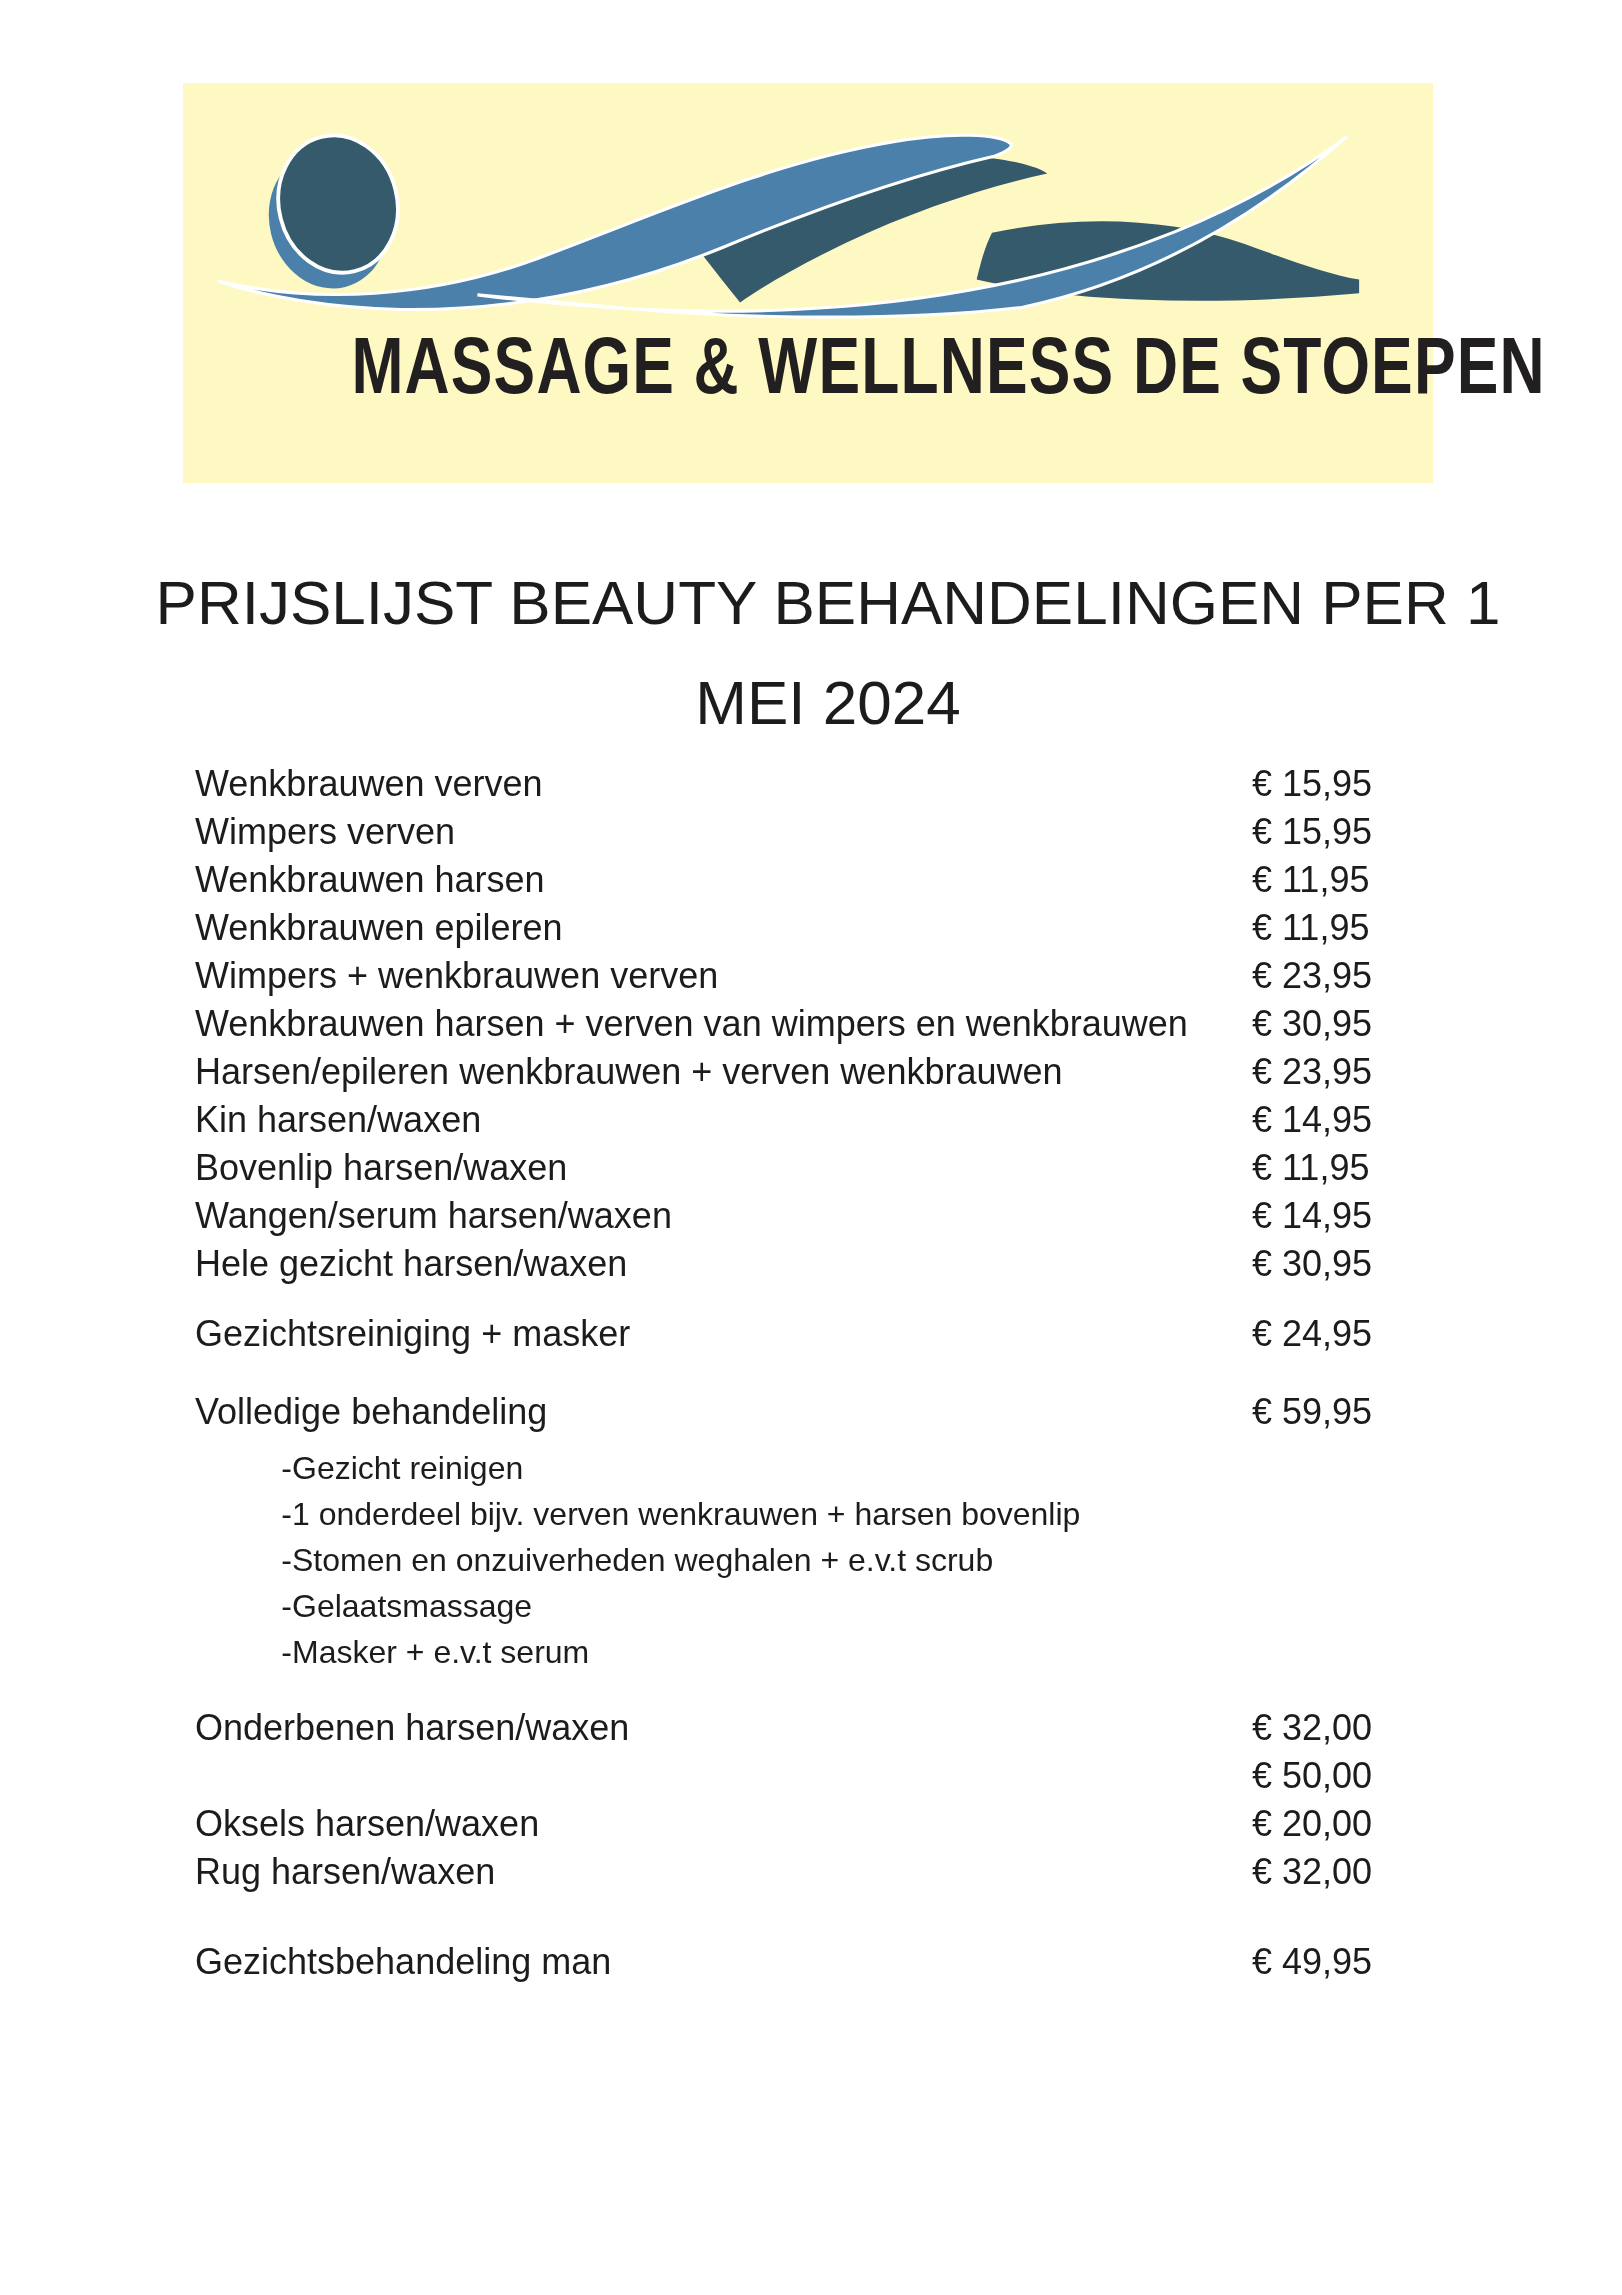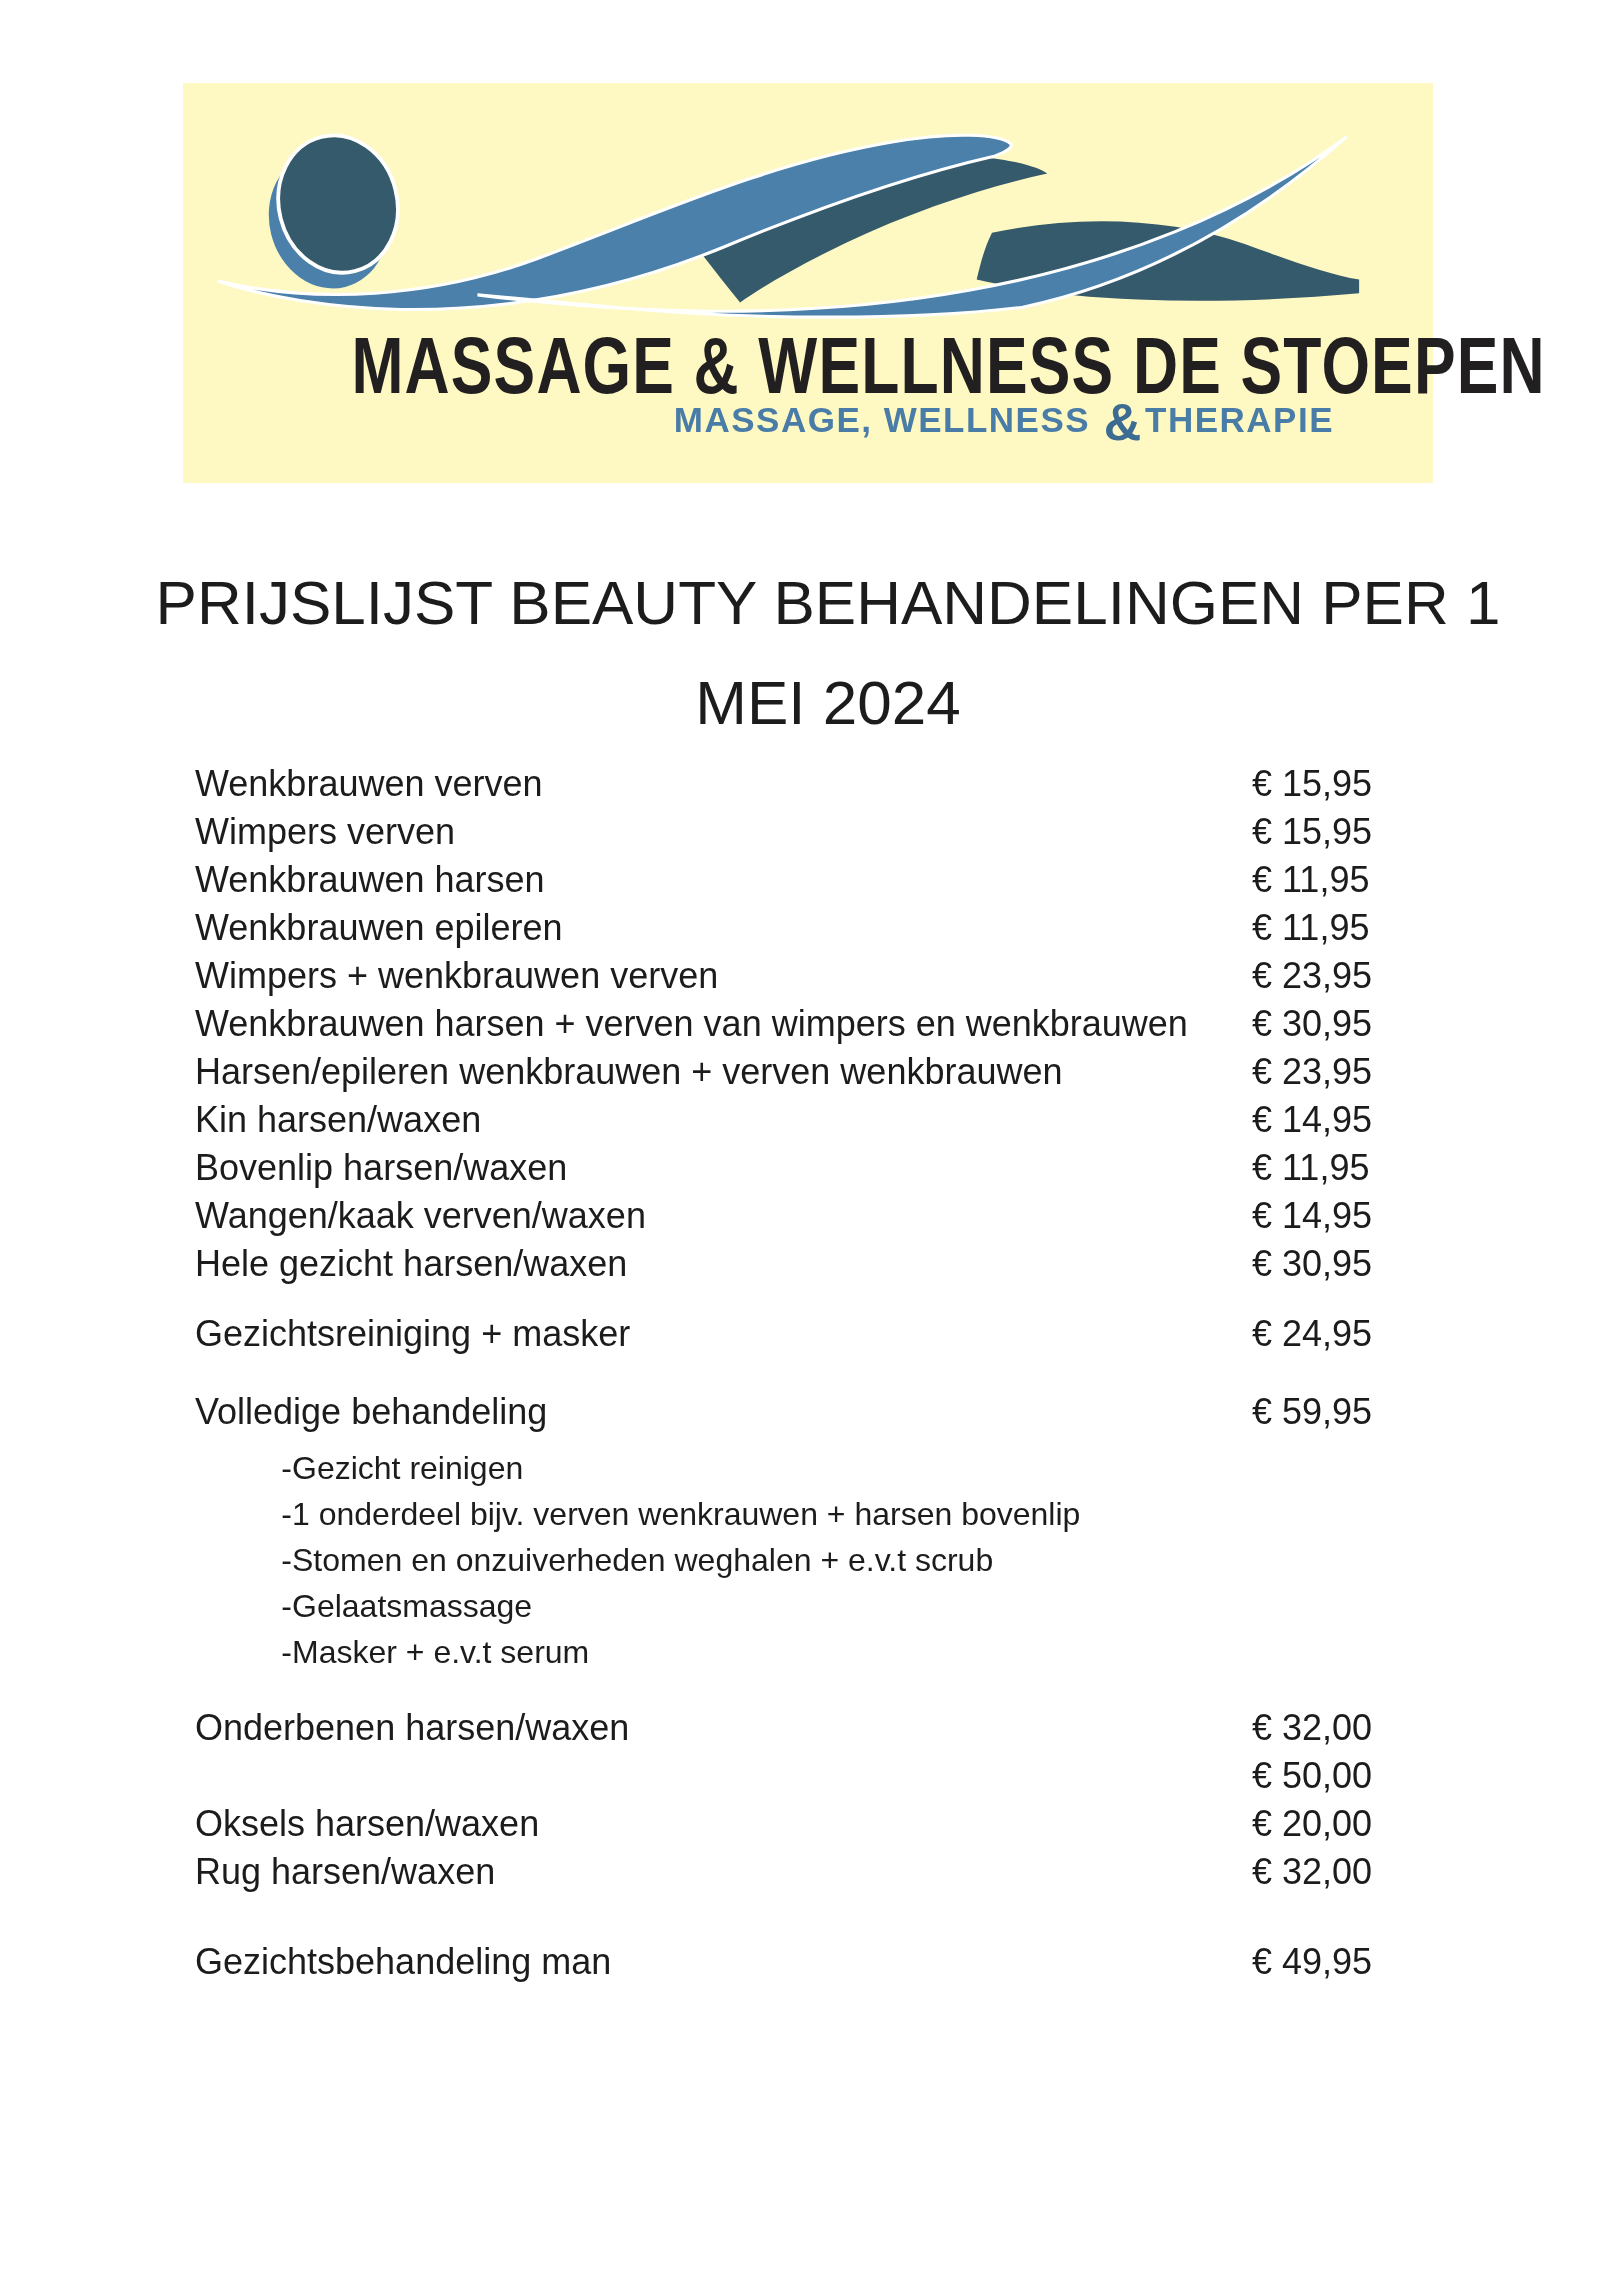--- a/index.html
+++ b/index.html
@@ -143,23 +143,20 @@
       <g transform="rotate(-14 150 105)">
         <ellipse cx="143" cy="117" rx="77" ry="90" fill="#4b80ab"></ellipse>
         <ellipse cx="160" cy="100" rx="77" ry="90" fill="#355a6b" stroke="#ffffff" stroke-width="5"></ellipse>
       </g>
     </svg>
 
     <div class="wordmark-row">
       <span class="wordmark">MASSAGE &amp; WELLNESS DE STOEPEN</span>
     </div>
 
-    <div class="tagline-row">
-      <span class="tagline"><span>MASSAGE, WELLNESS </span><span class="amp">&amp;</span><span>THERAPIE</span></span>
-    </div>
   </div>
 
   <div class="doc-title">
     <div>PRIJSLIJST BEAUTY BEHANDELINGEN PER 1</div>
     <div>MEI 2024</div>
   </div>
 
   <div class="price-list">
 
     <div class="group">
@@ -196,21 +193,21 @@
     <div class="group g2">
       <div class="row">
         <span class="iname">Kin harsen/waxen</span>
         <span class="iprice">€ 14,95</span>
       </div>
       <div class="row">
         <span class="iname">Bovenlip harsen/waxen</span>
         <span class="iprice">€ 11,95</span>
       </div>
       <div class="row">
-        <span class="iname">Wangen/kaak verven/waxen</span>
+        <span class="iname">Wangen/serum harsen/waxen</span>
         <span class="iprice">€ 14,95</span>
       </div>
       <div class="row">
         <span class="iname">Hele gezicht harsen/waxen</span>
         <span class="iprice">€ 30,95</span>
       </div>
     </div>
 
     <div class="group g3">
       <div class="row">

